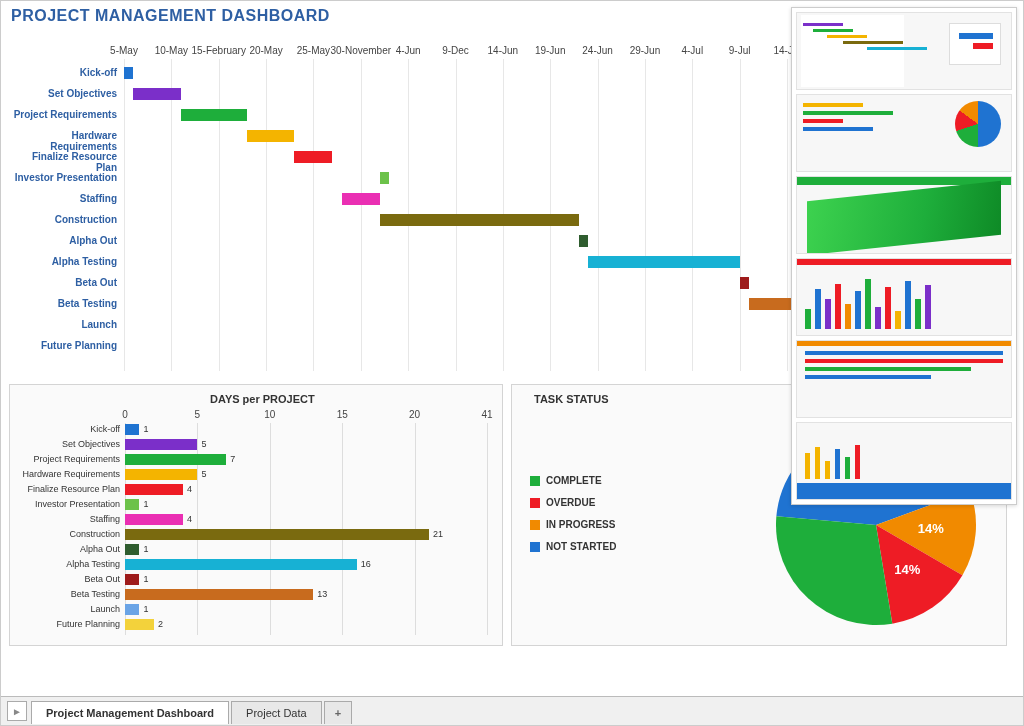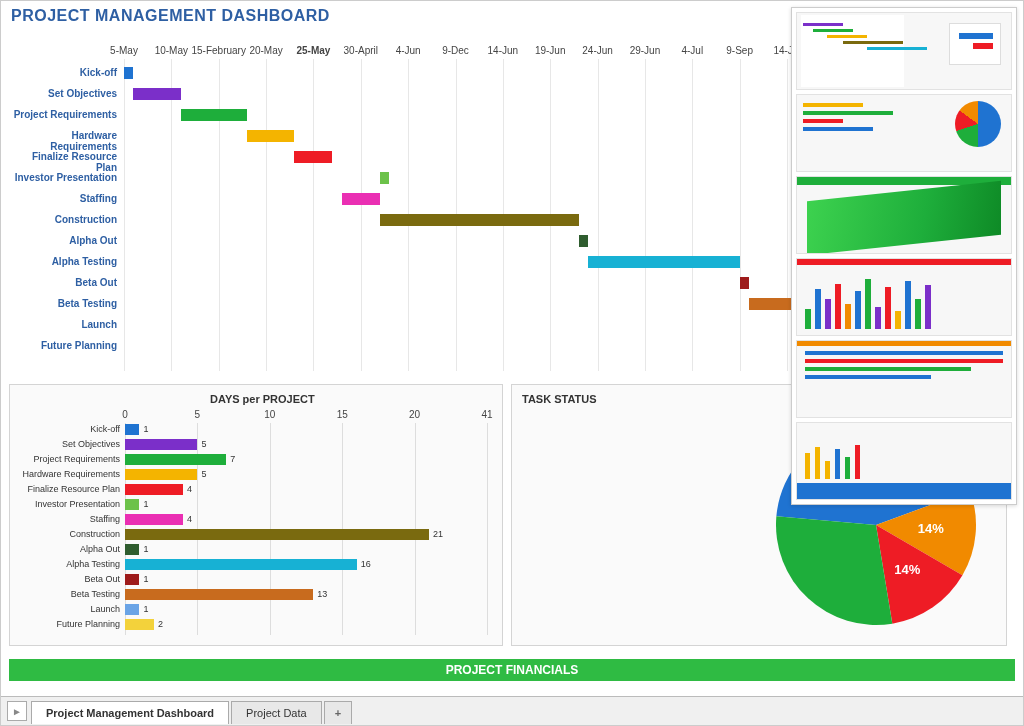--- a/index.html
+++ b/index.html
@@ -105,39 +105,39 @@
   <div class="timeline" id="timeline">
       <div class="tl-grid" style="left: 115px;"></div>
       <div class="tl-axis-label" style="left: 115px;">5-May</div>
       <div class="tl-grid" style="left: 162.357px;"></div>
       <div class="tl-axis-label" style="left: 162.357px;">10-May</div>
       <div class="tl-grid" style="left: 209.714px;"></div>
       <div class="tl-axis-label" style="left: 209.714px;">15-February</div>
       <div class="tl-grid" style="left: 257.071px;"></div>
       <div class="tl-axis-label" style="left: 257.071px;">20-May</div>
       <div class="tl-grid" style="left: 304.429px;"></div>
-      <div class="tl-axis-label" style="left: 304.429px; font-weight: bold;">25-May</div>
+      <div class="tl-axis-label" style="left: 304.429px;">25-May</div>
       <div class="tl-grid" style="left: 351.786px;"></div>
-      <div class="tl-axis-label" style="left: 351.786px;">30-April</div>
+      <div class="tl-axis-label" style="left: 351.786px;">30-November</div>
       <div class="tl-grid" style="left: 399.143px;"></div>
       <div class="tl-axis-label" style="left: 399.143px;">4-Jun</div>
       <div class="tl-grid" style="left: 446.5px;"></div>
       <div class="tl-axis-label" style="left: 446.5px;">9-Dec</div>
       <div class="tl-grid" style="left: 493.857px;"></div>
       <div class="tl-axis-label" style="left: 493.857px;">14-Jun</div>
       <div class="tl-grid" style="left: 541.214px;"></div>
       <div class="tl-axis-label" style="left: 541.214px;">19-Jun</div>
       <div class="tl-grid" style="left: 588.571px;"></div>
       <div class="tl-axis-label" style="left: 588.571px;">24-Jun</div>
       <div class="tl-grid" style="left: 635.929px;"></div>
       <div class="tl-axis-label" style="left: 635.929px;">29-Jun</div>
       <div class="tl-grid" style="left: 683.286px;"></div>
       <div class="tl-axis-label" style="left: 683.286px;">4-Jul</div>
       <div class="tl-grid" style="left: 730.643px;"></div>
-      <div class="tl-axis-label" style="left: 730.643px;">9-Sep</div>
+      <div class="tl-axis-label" style="left: 730.643px;">9-Jul</div>
       <div class="tl-grid" style="left: 778px;"></div>
       <div class="tl-axis-label" style="left: 778px;">14-Jul</div>
       <div class="tl-row" style="top: 14px;">
         <div class="tl-name">Kick-off</div>
         <div class="tl-bar-el" style="left: 115px; width: 9.47143px; background: rgb(31, 115, 209);"></div>
       </div>
       <div class="tl-row" style="top: 35px;">
         <div class="tl-name">Set Objectives</div>
         <div class="tl-bar-el" style="left: 124.471px; width: 47.3571px; background: rgb(123, 47, 201);"></div>
       </div>
@@ -271,34 +271,39 @@
             <div class="bars-val" style="left: 18.48px;">1</div>
           </div>
           <div class="bars-row" style="top: 195px;">
             <div class="bars-name">Future Planning</div>
             <div class="bars-bar" style="width: 28.96px; background: rgb(243, 210, 59);"></div>
             <div class="bars-val" style="left: 32.96px;">2</div>
           </div>
         </div>
     </div>
     <div class="panel panel-status">
-      <div class="panel-title" style="left:10px">TASK STATUS</div>
+      <div class="panel-title" style="left:22px">TASK STATUS</div>
+      <div class="legend">
+        <div><span class="sw" id="sw-c" style="background: rgb(30, 174, 59);"></span><span>COMPLETE</span></div>
+        <div><span class="sw" id="sw-o" style="background: rgb(238, 28, 37);"></span><span>OVERDUE</span></div>
+        <div><span class="sw" id="sw-p" style="background: rgb(241, 138, 0);"></span><span>IN PROGRESS</span></div>
+        <div><span class="sw" id="sw-n" style="background: rgb(31, 115, 209);"></span><span>NOT STARTED</span></div>
+      </div>
       <div class="pie-wrap"><svg id="pie" width="220" height="220" viewBox="0 0 220 220">
             <path d="M 110 110 L 10.38053019082544 101.28442572523414 A 100 100 0 0 1 203.8493022759556 75.47018010014655 Z" fill="#1f73d1"></path>
             <text x="102.72589853585828" y="55.4831452861652" fill="#fff" font-size="13" font-weight="bold" text-anchor="middle" dominant-baseline="middle">43%</text>
             <path d="M 110 110 L 203.8493022759556 75.47018010014655 A 100 100 0 0 1 196.42748019537044 160.30199466302352 Z" fill="#f18a00"></path>
             <text x="164.790708395046" y="114.79356585112122" fill="#fff" font-size="13" font-weight="bold" text-anchor="middle" dominant-baseline="middle">14%</text>
             <path d="M 110 110 L 196.42748019537044 160.30199466302352 A 100 100 0 0 1 126.33259622416219 208.65721616069695 Z" fill="#ee1c25"></path>
             <text x="141.23140597792056" y="155.27250026939433" fill="#fff" font-size="13" font-weight="bold" text-anchor="middle" dominant-baseline="middle">14%</text>
             <path d="M 110 110 L 126.33259622416219 208.65721616069695 A 100 100 0 0 1 10.38053019082544 101.28442572523416 Z" fill="#1eae3b"></path>
           </svg></div>
     </div>
   </div>
 
-  <div class="section-green">PROJECT FINANCIALS</div>
 
   <div class="tabs">
     <div class="tab-nav">►</div>
     <div class="tab active">Project Management Dashboard</div>
     <div class="tab">Project Data</div>
     <div class="tab plus">+</div>
   </div>
 
 </div>
 

